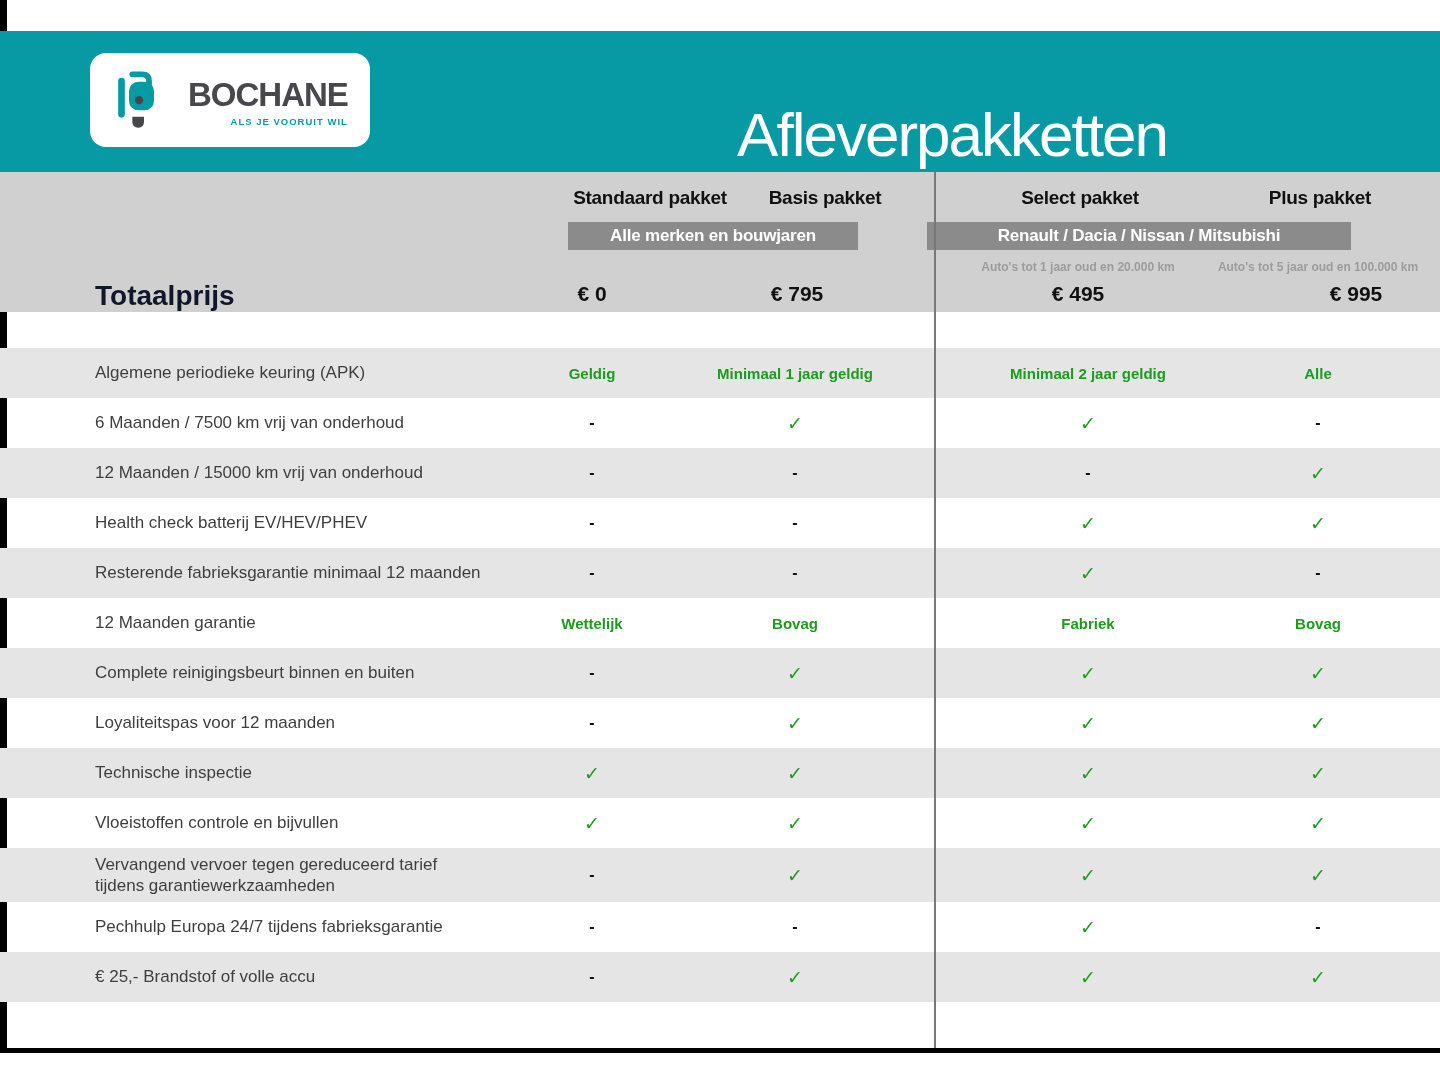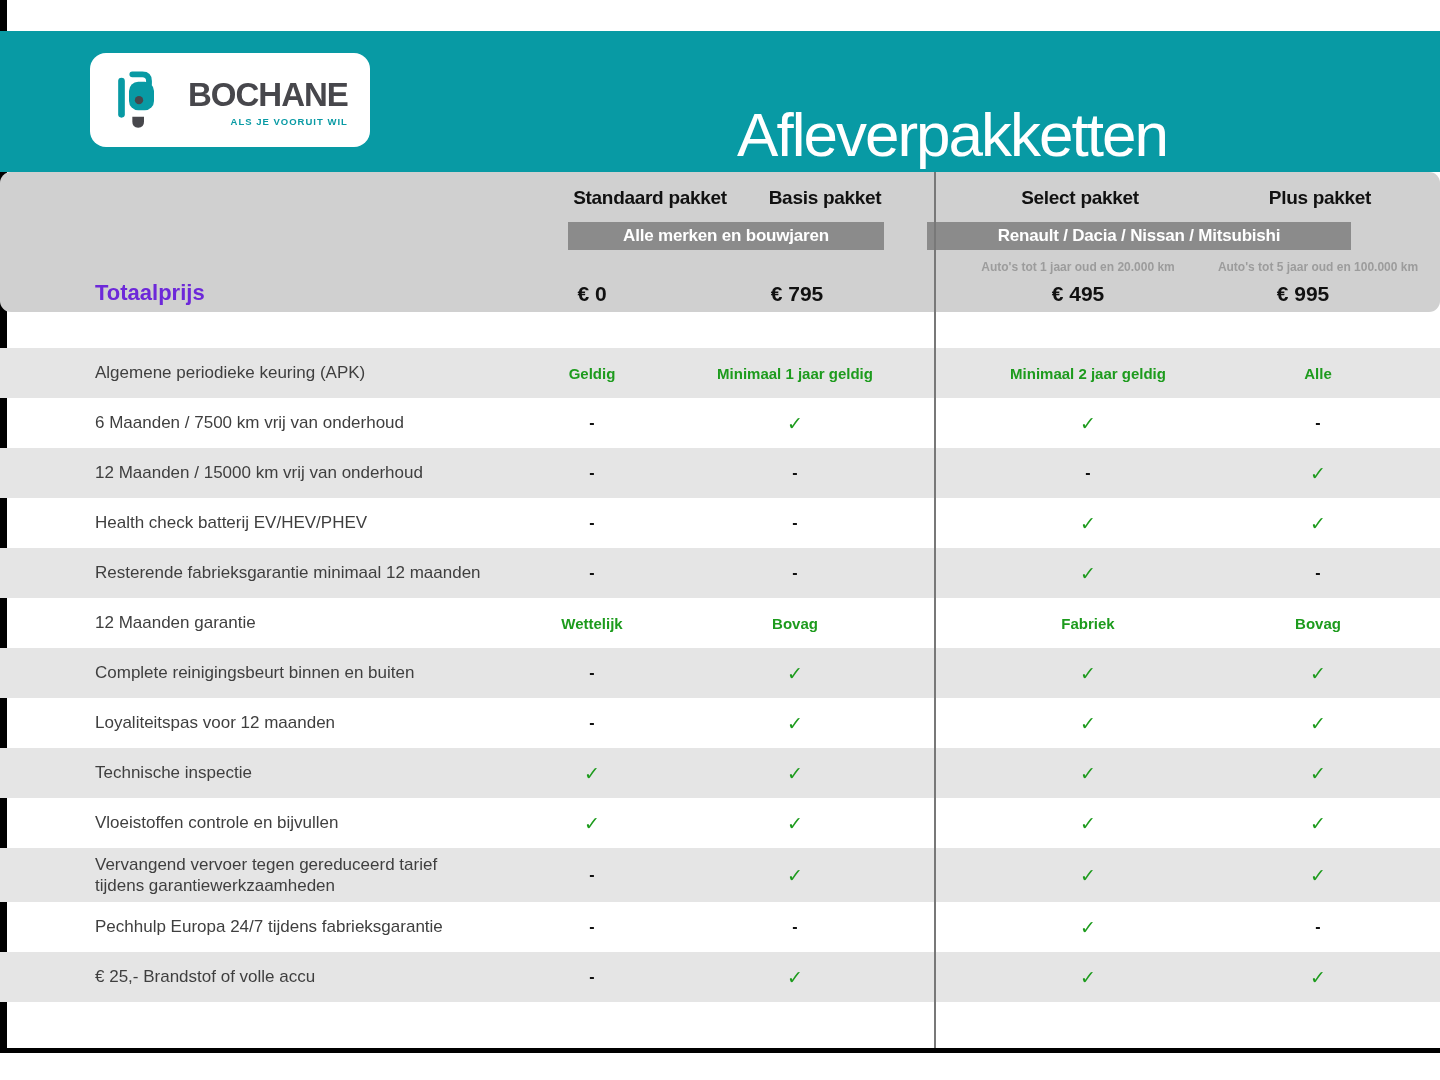--- a/index.html
+++ b/index.html
@@ -15,31 +15,31 @@
   .banner{position:absolute;left:0;top:31px;width:1440px;height:141px;background:#089aa4;z-index:2;}
   .title{position:absolute;left:952px;top:50%;transform:translate(-50%,-50%);
          color:#fff;font-size:62px;font-weight:normal;letter-spacing:-2px;white-space:nowrap;margin-top:32px;}
   .logo-card{position:absolute;left:90px;top:22px;width:280px;height:94px;background:#fff;border-radius:16px;}
   .logo-inner{position:absolute;left:24px;top:16px;display:flex;align-items:flex-start;gap:16px;}
   .logo-icon{width:50px;height:64px;margin-right:8px;}
   .wordmark{color:#47474c;font-size:33px;font-weight:bold;letter-spacing:-1px;line-height:40px;margin-top:6px;}
   .tagline{color:#089aa4;font-size:9.5px;font-weight:bold;letter-spacing:1px;text-align:right;margin-top:1px;}
 
   
-  .header-band{position:absolute;left:0;top:172px;width:1440px;height:140px;background:#d0d0d0;z-index:2;border-radius:11px;}
+  .header-band{position:absolute;left:0;top:172px;width:1440px;height:140px;background:#d0d0d0;z-index:2;}
   .col-name{position:absolute;top:15px;transform:translateX(-50%);font-size:19px;font-weight:bold;color:#111;white-space:nowrap;letter-spacing:-0.3px;}
   .h1{left:650px;} .h2{left:825px;} .h3{left:1080px;} .h4{left:1320px;}
   .band{position:absolute;top:50px;height:28px;line-height:28px;background:#8b8b8b;color:#fff;
         font-size:17px;font-weight:bold;text-align:center;letter-spacing:-0.2px;}
-  .band1{left:568px;width:316px;} .band2{left:927px;width:424px;}
+  .band1{left:568px;width:290px;} .band2{left:927px;width:424px;}
   .note{position:absolute;top:88px;transform:translateX(-50%);font-size:12px;font-weight:bold;color:#9c9c9c;white-space:nowrap;}
   .n3{left:1078px;} .n4{left:1318px;}
-  .total-label{position:absolute;left:95px;top:108px;font-size:22px;font-weight:bold;color:#6d28d9;}
+  .total-label{position:absolute;left:95px;top:108px;font-size:28px;font-weight:bold;color:#0f172a;}
   .price{position:absolute;top:110px;transform:translateX(-50%);font-size:21px;font-weight:bold;color:#111;white-space:nowrap;}
-  .p1{left:592px;} .p2{left:797px;} .p3{left:1078px;text-align:center;} .p4{left:1303px;text-align:right;}
+  .p1{left:592px;} .p2{left:797px;} .p3{left:1078px;text-align:center;} .p4{left:1356px;text-align:right;}
 
   
   .rows{position:absolute;left:0;top:348px;width:1440px;}
   .row{position:relative;width:1416px;height:50px;padding-left:48px;}
   .row.tall{height:54px;}
   .row.gray{background:#e5e5e5;z-index:2;}
   .row-label{position:absolute;left:95px;top:50%;transform:translateY(-50%);
              font-size:17px;color:#3f3f3f;white-space:pre-line;line-height:1.25;}
   .val{position:absolute;top:50%;transform:translate(-50%,-50%);white-space:nowrap;}
   .c1{left:592px;} .c2{left:795px;} .c3{left:1078px;margin-left:10px;} .c4{left:1318px;}

